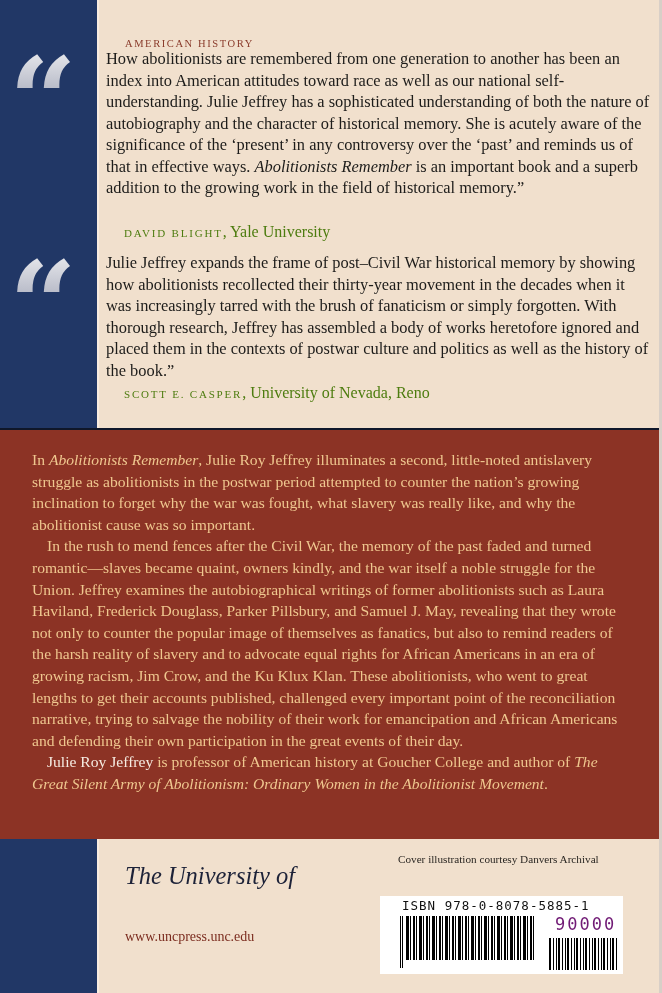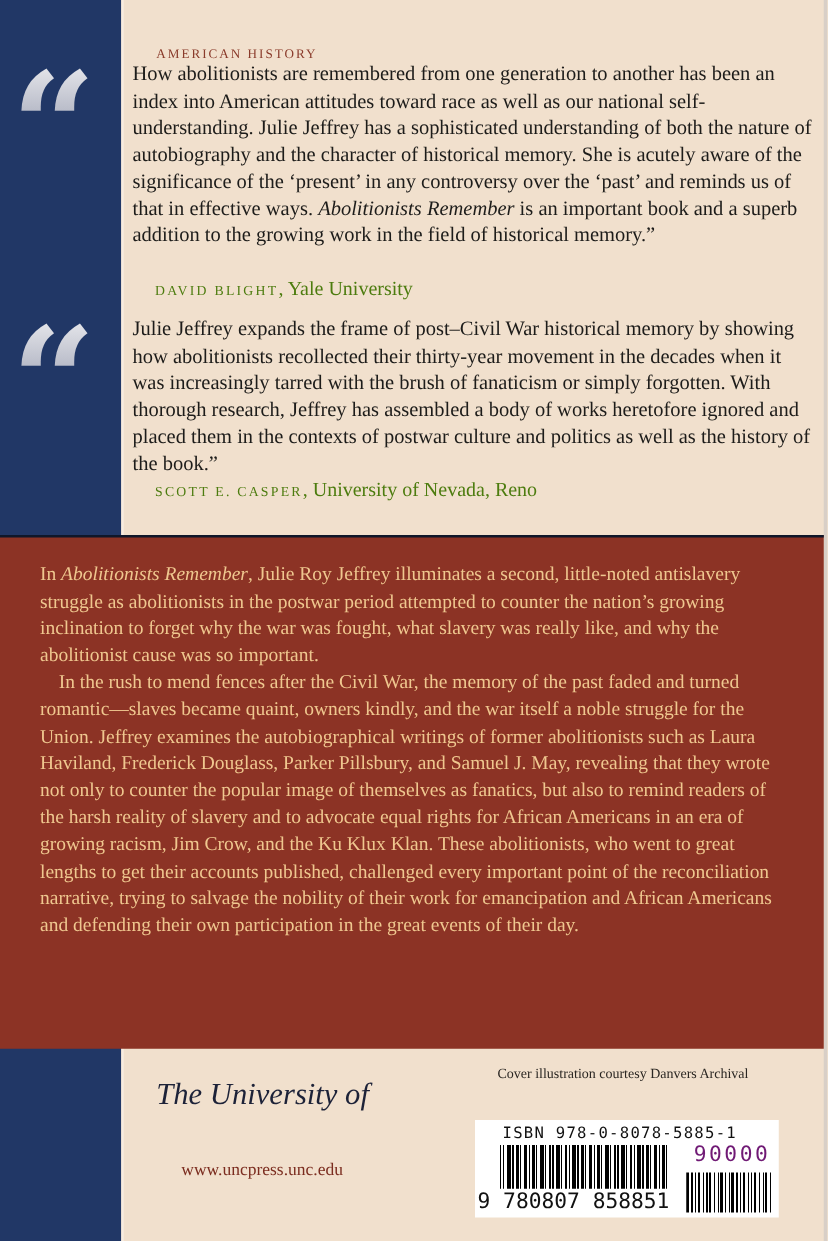--- a/index.html
+++ b/index.html
@@ -52,21 +52,21 @@
     .desc p.indent { text-indent: 15px; }
     .desc i { font-style: italic; }
     .desc .author { color: #f6ece2; }
 
     .press-name {
       position: absolute; left: 125px; top: 860px;
       font-style: italic; font-size: 24.5px; line-height: 32px; color: #1d2238;
     }
     .press-url {
       position: absolute; left: 125px; top: 929px;
-      font-size: 14px; color: #7b2c1f; margin-left: 20px;
+      font-size: 14px; color: #7b2c1f;
     }
 
     .credit {
       position: absolute; left: 398px; top: 851px; width: 250px;
       font-size: 11.2px; line-height: 16px; color: #2a2622;
     }
 
     .barcode-box {
       position: absolute; left: 380px; top: 884px; width: 243px; height: 78px;
       background: #ffffff;
@@ -118,33 +118,33 @@
   <div class="attribution" style="top:223px;"><span class="name">David Blight</span><span>, Yale University</span></div>
 
   <div class="quote-mark" style="top:246px;">“</div>
   <p class="blurb" style="top:252px;">Julie Jeffrey expands the frame of post–Civil War historical memory by showing how abolitionists recollected their thirty-year movement in the decades when it was increasingly tarred with the brush of fanaticism or simply forgotten. With thorough research, Jeffrey has assembled a body of works heretofore ignored and placed them in the contexts of postwar culture and politics as well as the history of the book.”</p>
   <div class="attribution" style="top:384px;"><span class="name">Scott E. Casper</span><span>, University of Nevada, Reno</span></div>
 
   <div class="red-band">
     <div class="desc">
       <p><span>In </span><i>Abolitionists Remember</i><span>, Julie Roy Jeffrey illuminates a second, little-noted antislavery struggle as abolitionists in the postwar period attempted to counter the nation’s growing inclination to forget why the war was fought, what slavery was really like, and why the abolitionist cause was so important.</span></p>
       <p class="indent">In the rush to mend fences after the Civil War, the memory of the past faded and turned romantic—slaves became quaint, owners kindly, and the war itself a noble struggle for the Union. Jeffrey examines the autobiographical writings of former abolitionists such as Laura Haviland, Frederick Douglass, Parker Pillsbury, and Samuel J. May, revealing that they wrote not only to counter the popular image of themselves as fanatics, but also to remind readers of the harsh reality of slavery and to advocate equal rights for African Americans in an era of growing racism, Jim Crow, and the Ku Klux Klan. These abolitionists, who went to great lengths to get their accounts published, challenged every important point of the reconciliation narrative, trying to salvage the nobility of their work for emancipation and African Americans and defending their own participation in the great events of their day.</p>
+      <p class="indent"><span class="author">Julie Roy Jeffrey</span><span> is professor of American history at Goucher College and author of </span><i>The Great Silent Army of Abolitionism: Ordinary Women in the Abolitionist Movement</i><span>.</span></p>
     </div>
   </div>
 
   <div class="press-name">
     <div>The University of</div>
   </div>
   <div class="press-url">www.uncpress.unc.edu</div>
 
   <div class="credit">
     <div>Cover illustration courtesy Danvers Archival</div>
   </div>
 
   <div class="barcode-box">
     <div class="isbn-text">ISBN 978-0-8078-5885-1</div>
     <div class="bars-main"></div>
     <div class="bars-guard-l"></div>
     <div class="addon-number">90000</div>
     <div class="bars-addon"></div>
-    <div class="ean-number"><span>9 780807 858851</span></div>
   </div>
 </div>
 
 </body></html>

